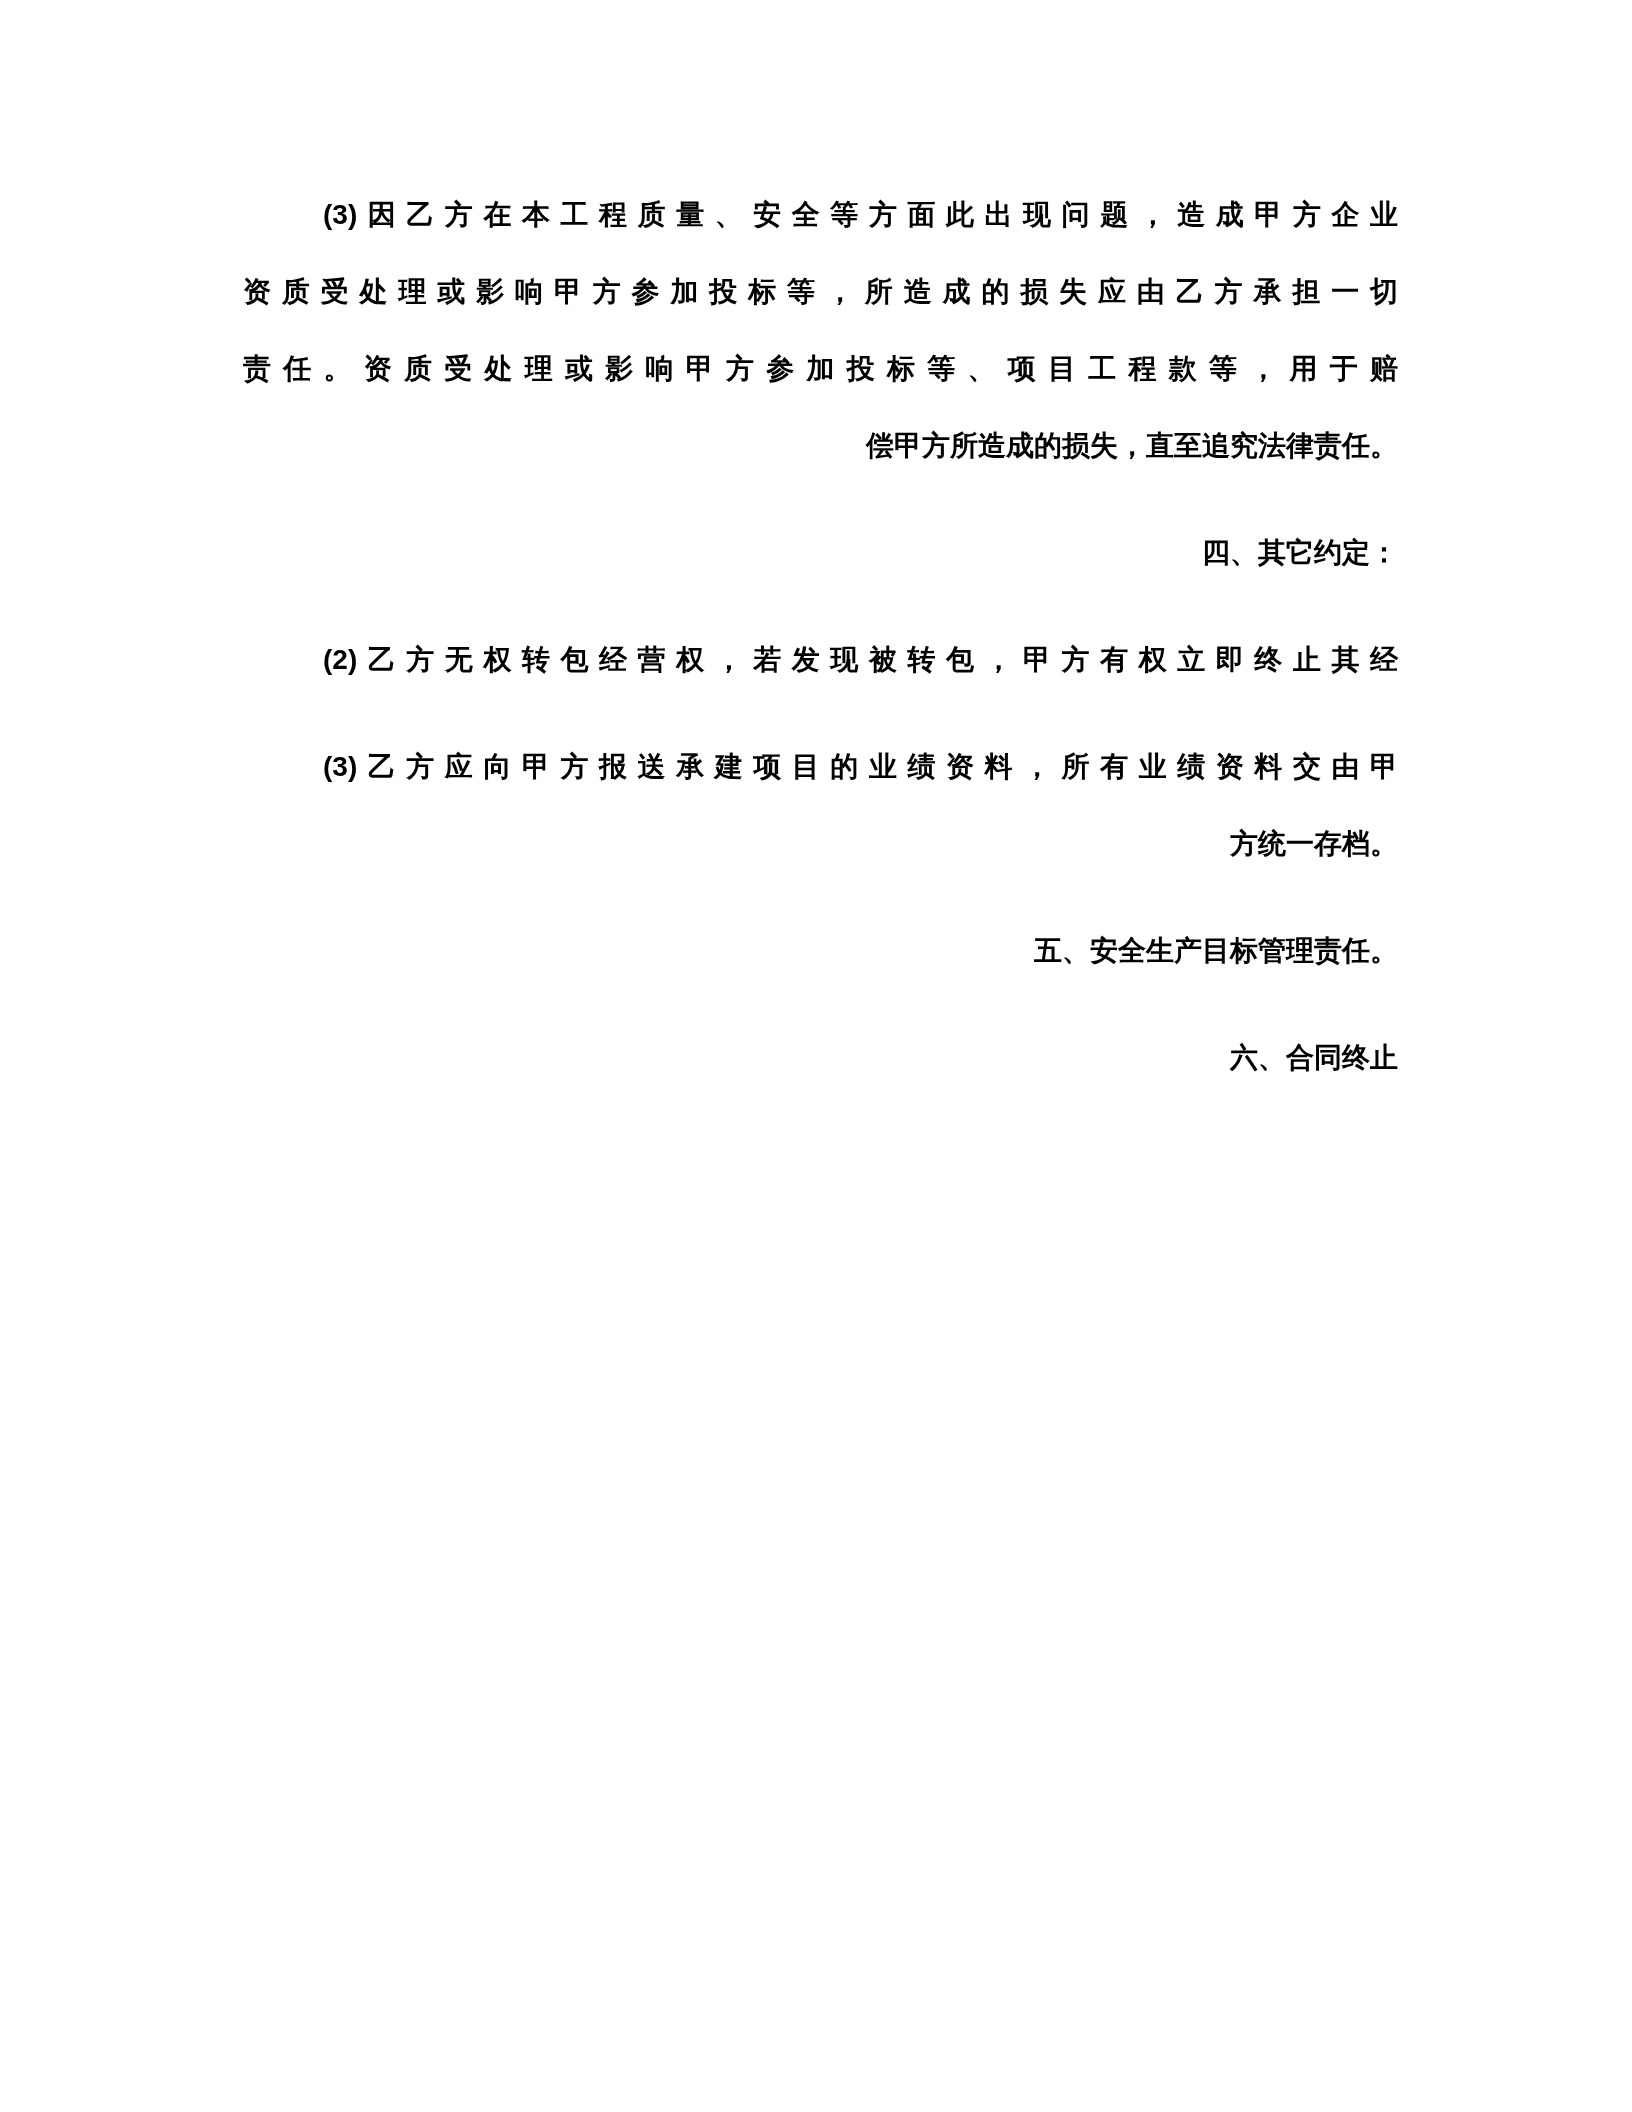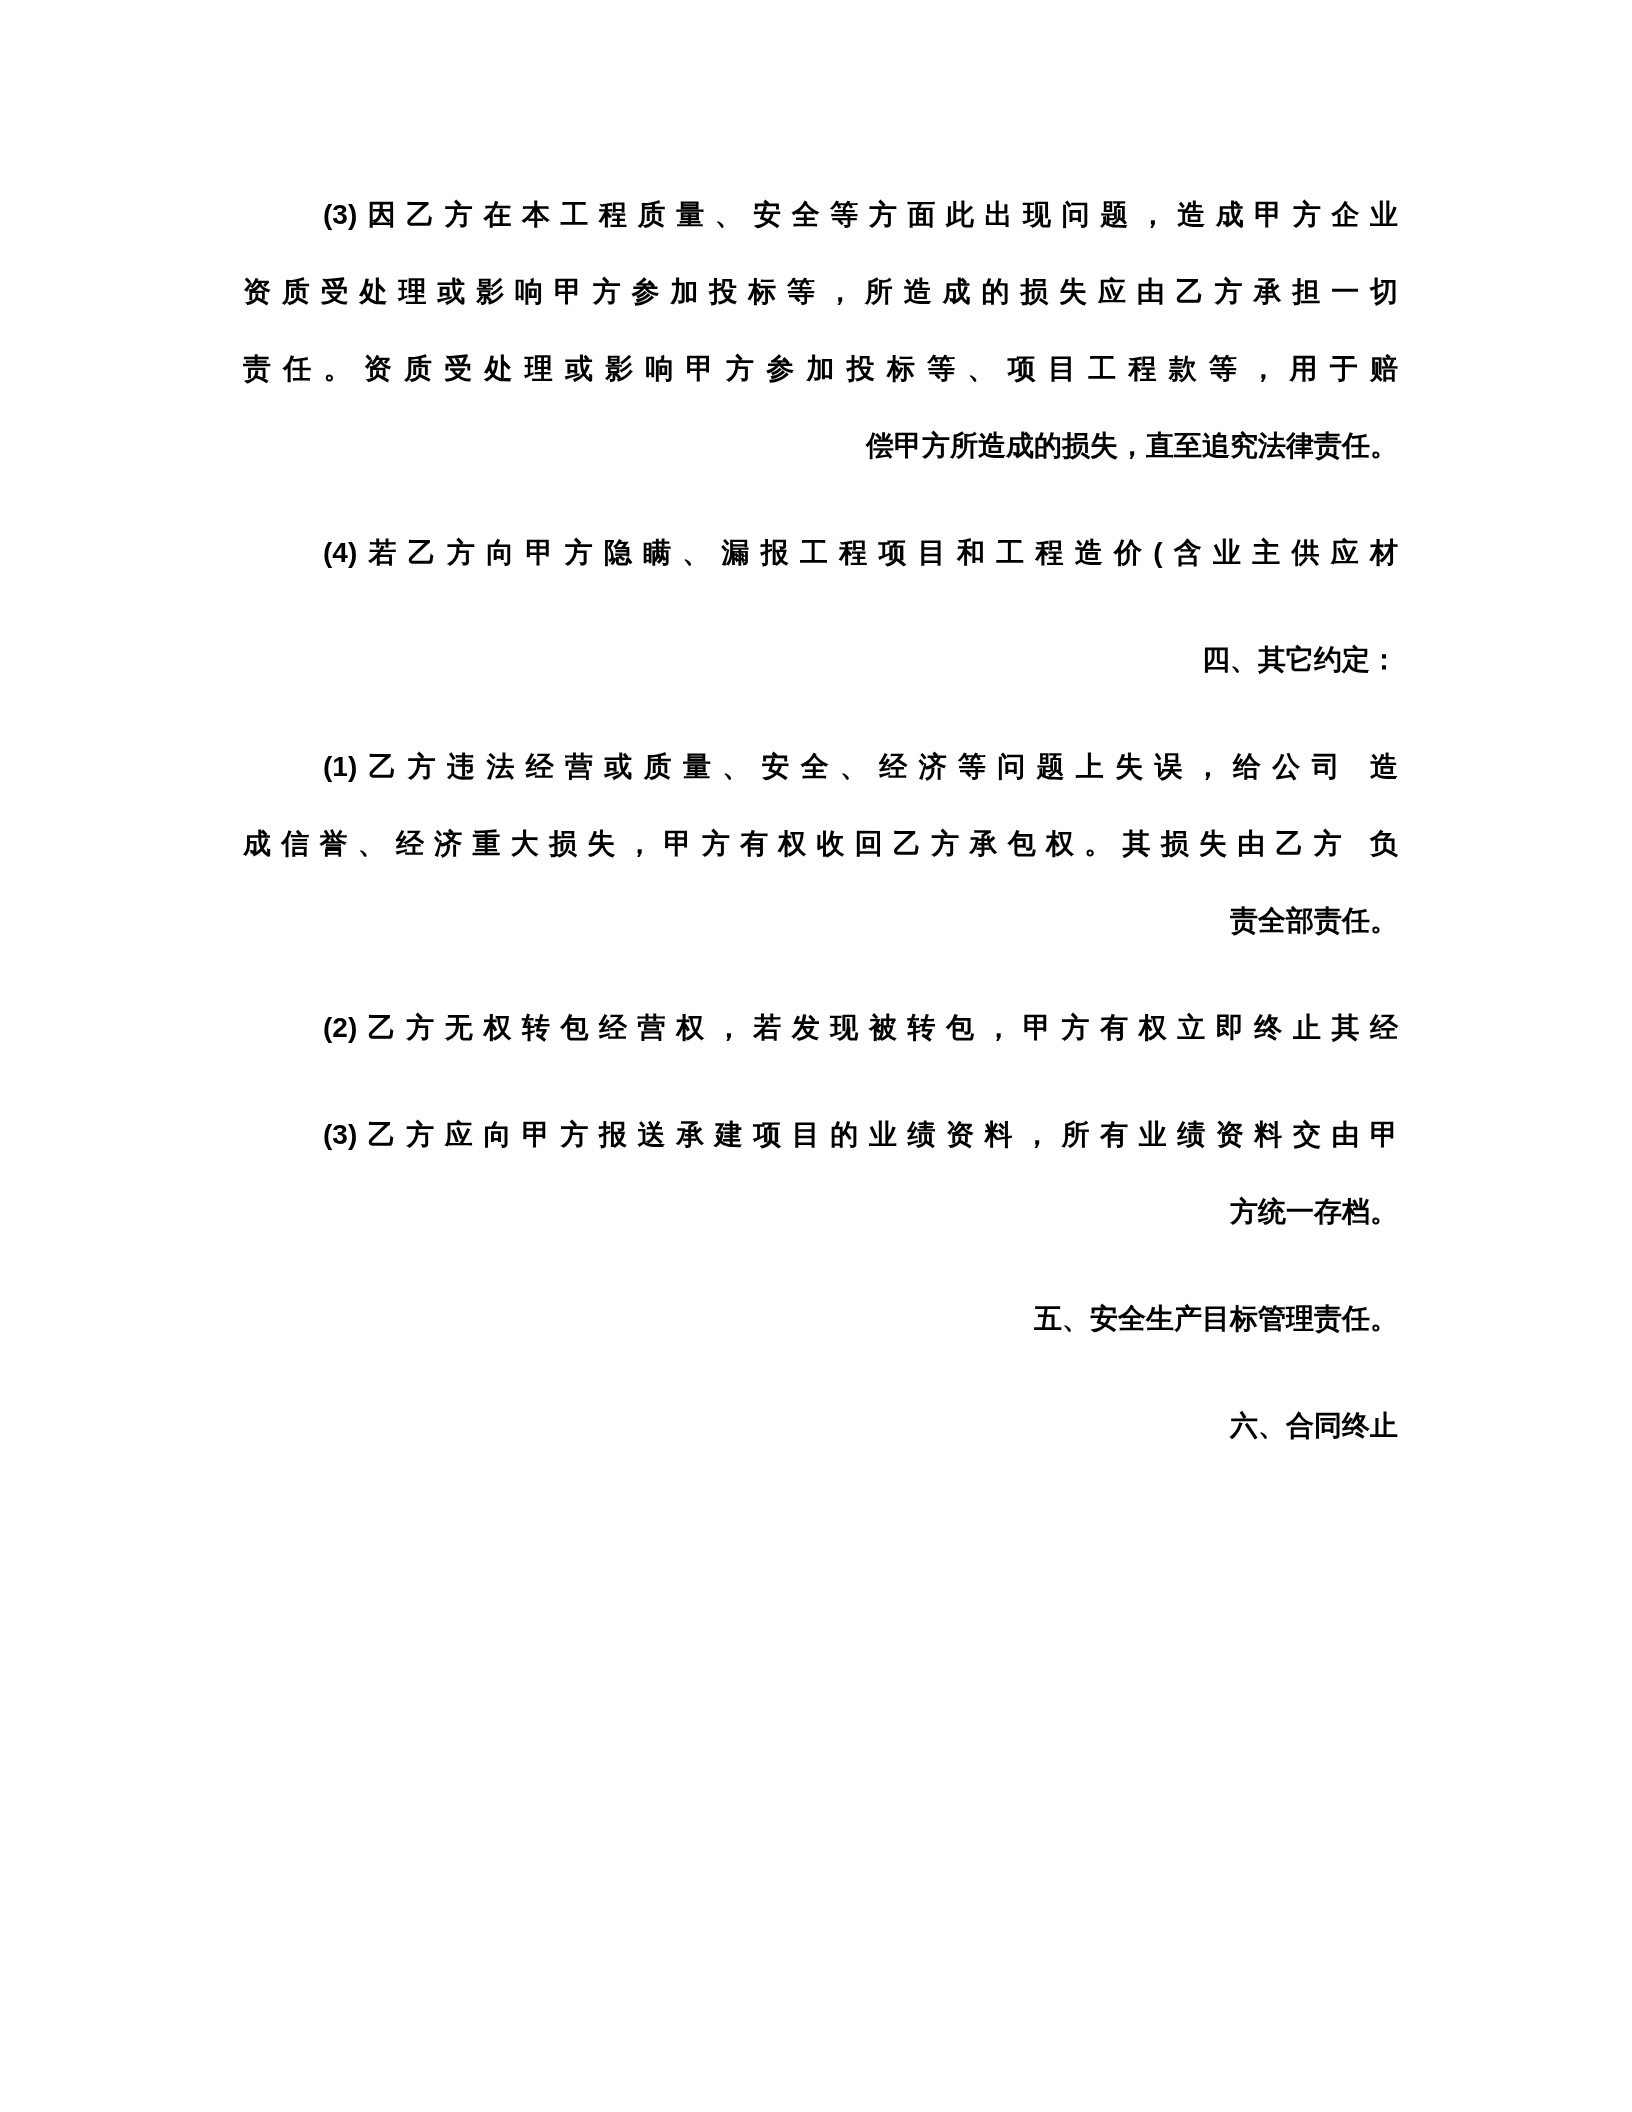--- a/index.html
+++ b/index.html
@@ -48,32 +48,26 @@
   <div class="doc">
 
     <div class="para">
       <span class="ln j ind">(3)因乙方在本工程质量、安全等方面此出现问题，造成甲方企业</span>
       <span class="ln j">资质受处理或影响甲方参加投标等，所造成的损失应由乙方承担一切</span>
       <span class="ln j">责任。资质受处理或影响甲方参加投标等、项目工程款等，用于赔</span>
       <span class="ln">偿甲方所造成的损失，直至追究法律责任。</span>
     </div>
 
     <div class="para">
-      <span class="ln j ind">(4)若乙方向甲方隐瞒、漏报工程项目和工程造价(含业主供应材</span>
     </div>
 
     <div class="para">
       <span class="ln ind">四、其它约定：</span>
     </div>
 
-    <div class="para">
-      <span class="ln j ind">(1)乙方违法经营或质量、安全、经济等问题上失误，给公司 造</span>
-      <span class="ln j">成信誉、经济重大损失，甲方有权收回乙方承包权。其损失由乙方 负</span>
-      <span class="ln">责全部责任。</span>
-    </div>
 
     <div class="para">
       <span class="ln j ind">(2)乙方无权转包经营权，若发现被转包，甲方有权立即终止其经</span>
     </div>
 
     <div class="para">
       <span class="ln j ind">(3)乙方应向甲方报送承建项目的业绩资料，所有业绩资料交由甲</span>
       <span class="ln">方统一存档。</span>
     </div>
 

